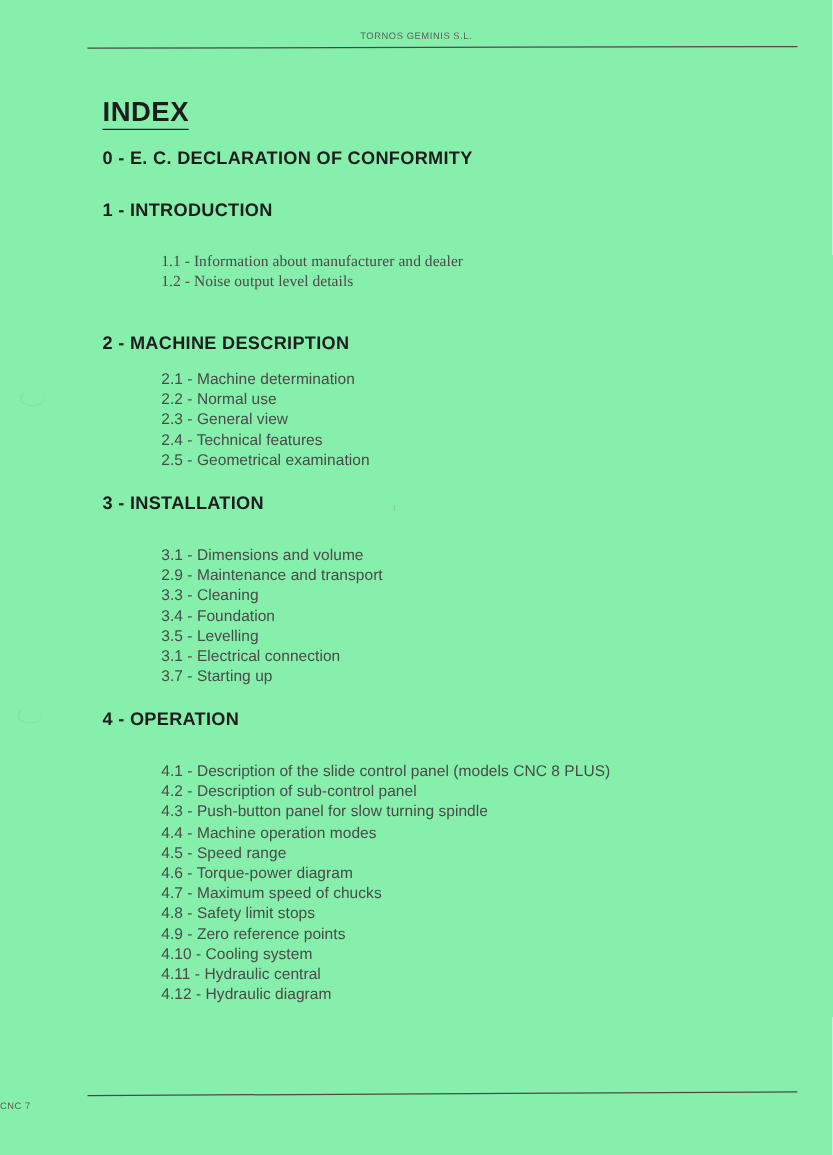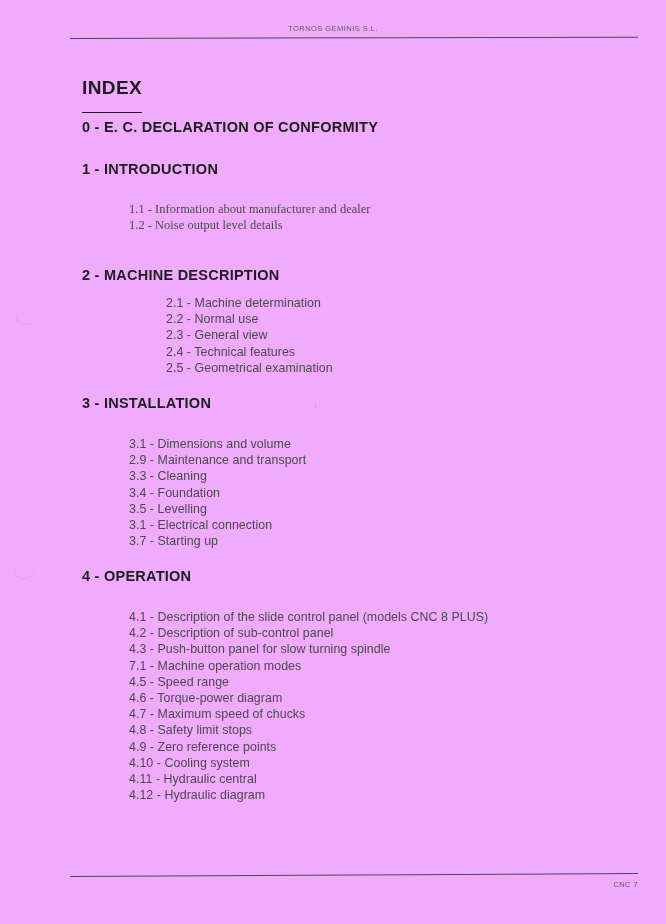--- a/index.html
+++ b/index.html
@@ -5,21 +5,21 @@
   html, body {
     margin: 0;
     padding: 0;
     background: #ffffff;
   }
 
   .page {
     position: relative;
     width: 666px;
     height: 924px;
-    background: #f0abfc;
+    background: #86efac;
     overflow: hidden;
     font-family: "Liberation Sans", sans-serif;
     -webkit-font-smoothing: antialiased;
   }
 
   
   .page-header {
     position: absolute;
     left: 0;
     top: 0;
@@ -53,26 +53,26 @@
     position: absolute;
     left: 0;
     top: 0;
     width: 666px;
   }
 
   .index-title {
     position: absolute;
     left: 82px;
     top: 78px;
-    font-size: 19px;
+    font-size: 22px;
     font-weight: 700;
     color: #1d1d1d;
     letter-spacing: 0.4px;
     border-bottom: 1.5px solid #1d1d1d;
-    padding-bottom: 14px;
+    padding-bottom: 2px;
     display: inline-block;
     line-height: 1.05;
   }
 
   .toc {
     position: absolute;
     left: 0;
     top: 0;
     width: 666px;
   }
@@ -123,24 +123,24 @@
     left: 70px;
     top: 12px;
     width: 568px;
     height: 1px;
     background: #4a4a4a;
     transform: rotate(-0.3deg);
     transform-origin: left center;
   }
   .footer-text {
     position: absolute;
-    left: 18px;
+    left: 0;
     top: 16px;
     width: 620px;
-    text-align: right;
+    text-align: left;
     font-size: 7.5px;
     letter-spacing: 0.4px;
     color: #5d5d5d;
     white-space: nowrap;
   }
 
   
   .artifact {
     position: absolute;
     pointer-events: none;
@@ -195,21 +195,21 @@
       <div class="section" style="top:0;">
         <div class="section-heading" style="top:162px;">1 - INTRODUCTION</div>
         <ul class="subitems" style="top:201px;font-family:Liberation Serif, serif;">
           <li class="subitem">1.1 - Information about manufacturer and dealer</li>
           <li class="subitem">1.2 - Noise output level details</li>
         </ul>
       </div>
 
       <div class="section" style="top:0;">
         <div class="section-heading" style="top:268px;">2 - MACHINE DESCRIPTION</div>
-        <ul class="subitems" style="top:295px;margin-left:37px;">
+        <ul class="subitems" style="top:295px;">
           <li class="subitem">2.1 - Machine determination</li>
           <li class="subitem">2.2 - Normal use</li>
           <li class="subitem">2.3 - General view</li>
           <li class="subitem">2.4 - Technical features</li>
           <li class="subitem">2.5 - Geometrical examination</li>
         </ul>
       </div>
 
       <div class="section" style="top:0;">
         <div class="section-heading" style="top:396px;">3 - INSTALLATION</div>
@@ -223,21 +223,21 @@
           <li class="subitem">3.7 - Starting up</li>
         </ul>
       </div>
 
       <div class="section" style="top:0;">
         <div class="section-heading" style="top:569px;">4 - OPERATION</div>
         <ul class="subitems" style="top:609px;">
           <li class="subitem">4.1 -  Description of the slide control panel (models CNC 8 PLUS)</li>
           <li class="subitem">4.2 -  Description of sub-control panel</li>
           <li class="subitem">4.3 -  Push-button panel for slow turning spindle</li>
-          <li class="subitem">7.1 -  Machine operation modes</li>
+          <li class="subitem">4.4 -  Machine operation modes</li>
           <li class="subitem">4.5 -  Speed range</li>
           <li class="subitem">4.6 -  Torque-power diagram</li>
           <li class="subitem">4.7 -  Maximum speed of chucks</li>
           <li class="subitem">4.8 -  Safety limit stops</li>
           <li class="subitem">4.9 -  Zero reference points</li>
           <li class="subitem">4.10 -  Cooling system</li>
           <li class="subitem">4.11 - Hydraulic central</li>
           <li class="subitem">4.12 - Hydraulic diagram</li>
         </ul>
       </div>

